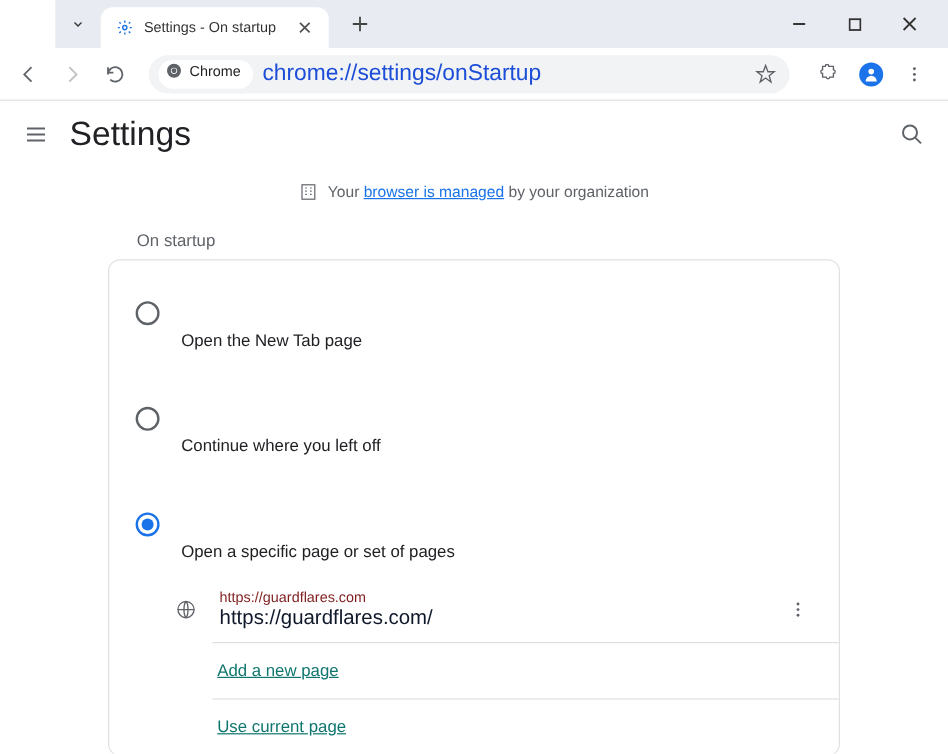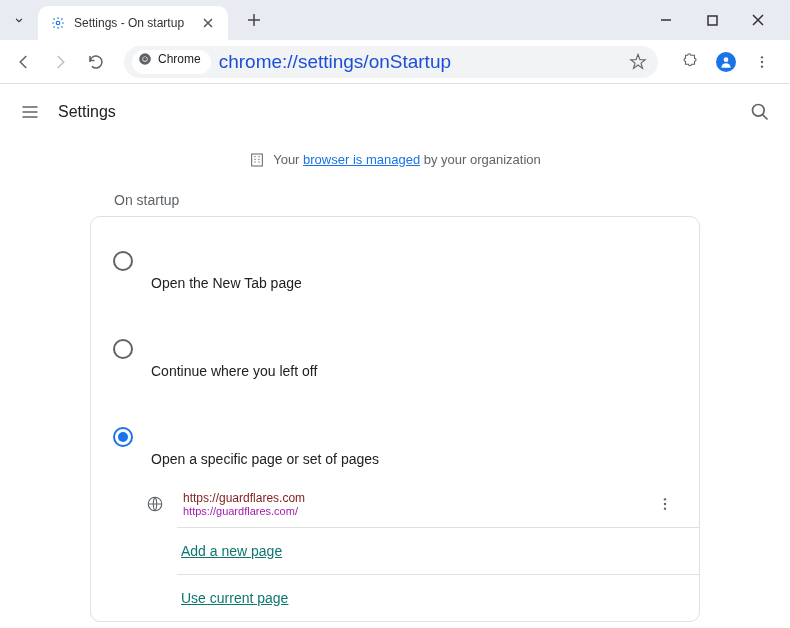--- a/index.html
+++ b/index.html
@@ -1,19 +1,19 @@
 <!DOCTYPE html>
 <html><head>
   <meta charset="utf-8">
   <style>
     * { margin: 0; padding: 0; box-sizing: border-box; font-family: 'Segoe UI', Arial, sans-serif; }
     body { width: 790px; height: 628px; background: #fff; overflow: hidden; }
     
     
-    .titlebar { height: 40px; background: #e8ecf2; display: flex; align-items: center; padding: 0 4px; }
+    .titlebar { height: 40px; background: #e8ecf2; display: flex; align-items: center; padding: 0 4px; margin-left: 46px; }
     .titlebar-left { display: flex; align-items: center; gap: 4px; }
     .chevron-btn { width: 30px; height: 30px; display: flex; align-items: center; justify-content: center; cursor: pointer; border-radius: 4px; }
     .tab { background: #fff; height: 34px; display: flex; align-items: center; padding: 0 12px; border-radius: 10px 10px 0 0; gap: 8px; min-width: 190px; margin-top: 6px; }
     .tab-icon { width: 16px; height: 16px; display: flex; align-items: center; justify-content: center; }
     .tab-title { font-size: 12px; color: #333; flex: 1; }
     .tab-close { width: 16px; height: 16px; display: flex; align-items: center; justify-content: center; cursor: pointer; font-size: 14px; color: #555; }
     .new-tab { width: 28px; height: 28px; display: flex; align-items: center; justify-content: center; cursor: pointer; font-size: 18px; color: #444; margin-left: 8px; }
     .titlebar-right { margin-left: auto; display: flex; align-items: center; gap: 18px; padding-right: 14px; }
     .window-btn { width: 28px; height: 28px; display: flex; align-items: center; justify-content: center; cursor: pointer; color: #333; }
     
@@ -25,21 +25,21 @@
     .chrome-badge-text { font-size: 12px; color: #202124; }
     .url-text { font-size: 19px; color: #1d4ed8; }
     .star-btn { margin-left: auto; width: 24px; height: 24px; display: flex; align-items: center; justify-content: center; cursor: pointer; color: #5f6368; }
     .toolbar-right { display: flex; align-items: center; gap: 4px; padding: 0 4px; }
     .toolbar-icon { width: 32px; height: 32px; display: flex; align-items: center; justify-content: center; cursor: pointer; color: #5f6368; border-radius: 50%; }
     .profile-icon { width: 20px; height: 20px; border-radius: 50%; background: #1a73e8; display: flex; align-items: center; justify-content: center; }
     
     
     .settings-hdr { height: 56px; display: flex; align-items: center; padding: 0 20px; gap: 18px; }
     .hamburger { cursor: pointer; color: #5f6368; }
-    .settings-title { font-size: 16px; color: #202124; flex: 1; }
+    .settings-title { font-size: 28px; color: #202124; flex: 1; }
     .search-btn { cursor: pointer; color: #5f6368; }
     
     
     .managed { display: flex; justify-content: center; padding: 12px 0; font-size: 13px; color: #5f6368; }
     .managed a { color: #1a73e8; text-decoration: underline; }
     .building-icon { margin-right: 8px; color: #5f6368; }
     
     
     .content { padding: 0 90px; }
     .section-label { font-size: 14px; color: #5f6368; padding: 12px 24px 8px; }
@@ -48,21 +48,21 @@
     .radio { width: 20px; height: 20px; border: 2px solid #5f6368; border-radius: 50%; display: flex; align-items: center; justify-content: center; flex-shrink: 0; }
     .radio.checked { border-color: #1a73e8; }
     .radio.checked::after { content: ''; width: 10px; height: 10px; background: #1a73e8; border-radius: 50%; }
     .radio-label { font-size: 14px; color: #202124; margin-top: 44px; }
     
     .indented { padding-left: 32px; }
     .page-row { display: flex; align-items: center; padding: 10px 22px 10px 22px; gap: 18px; }
     .globe { width: 20px; height: 20px; display: flex; align-items: center; justify-content: center; color: #5f6368; flex-shrink: 0; }
     .page-info { flex: 1; }
     .page-title { font-size: 12px; color: #7f1d1d; }
-    .page-url { font-size: 11px; color: #a21caf; }
+    .page-url { font-size: 17px; color: #0f172a; }
     .more-btn { cursor: pointer; color: #5f6368; padding: 4px; }
     .divider { height: 1px; background: #e0e0e0; margin-left: 54px; }
     .link-row { padding: 14px 22px 14px 58px; }
     .link-row a { color: #0f766e; font-size: 14px; text-decoration: underline; cursor: pointer; }
     
     svg { display: block; }
   </style>
 </head>
 <body>
 

